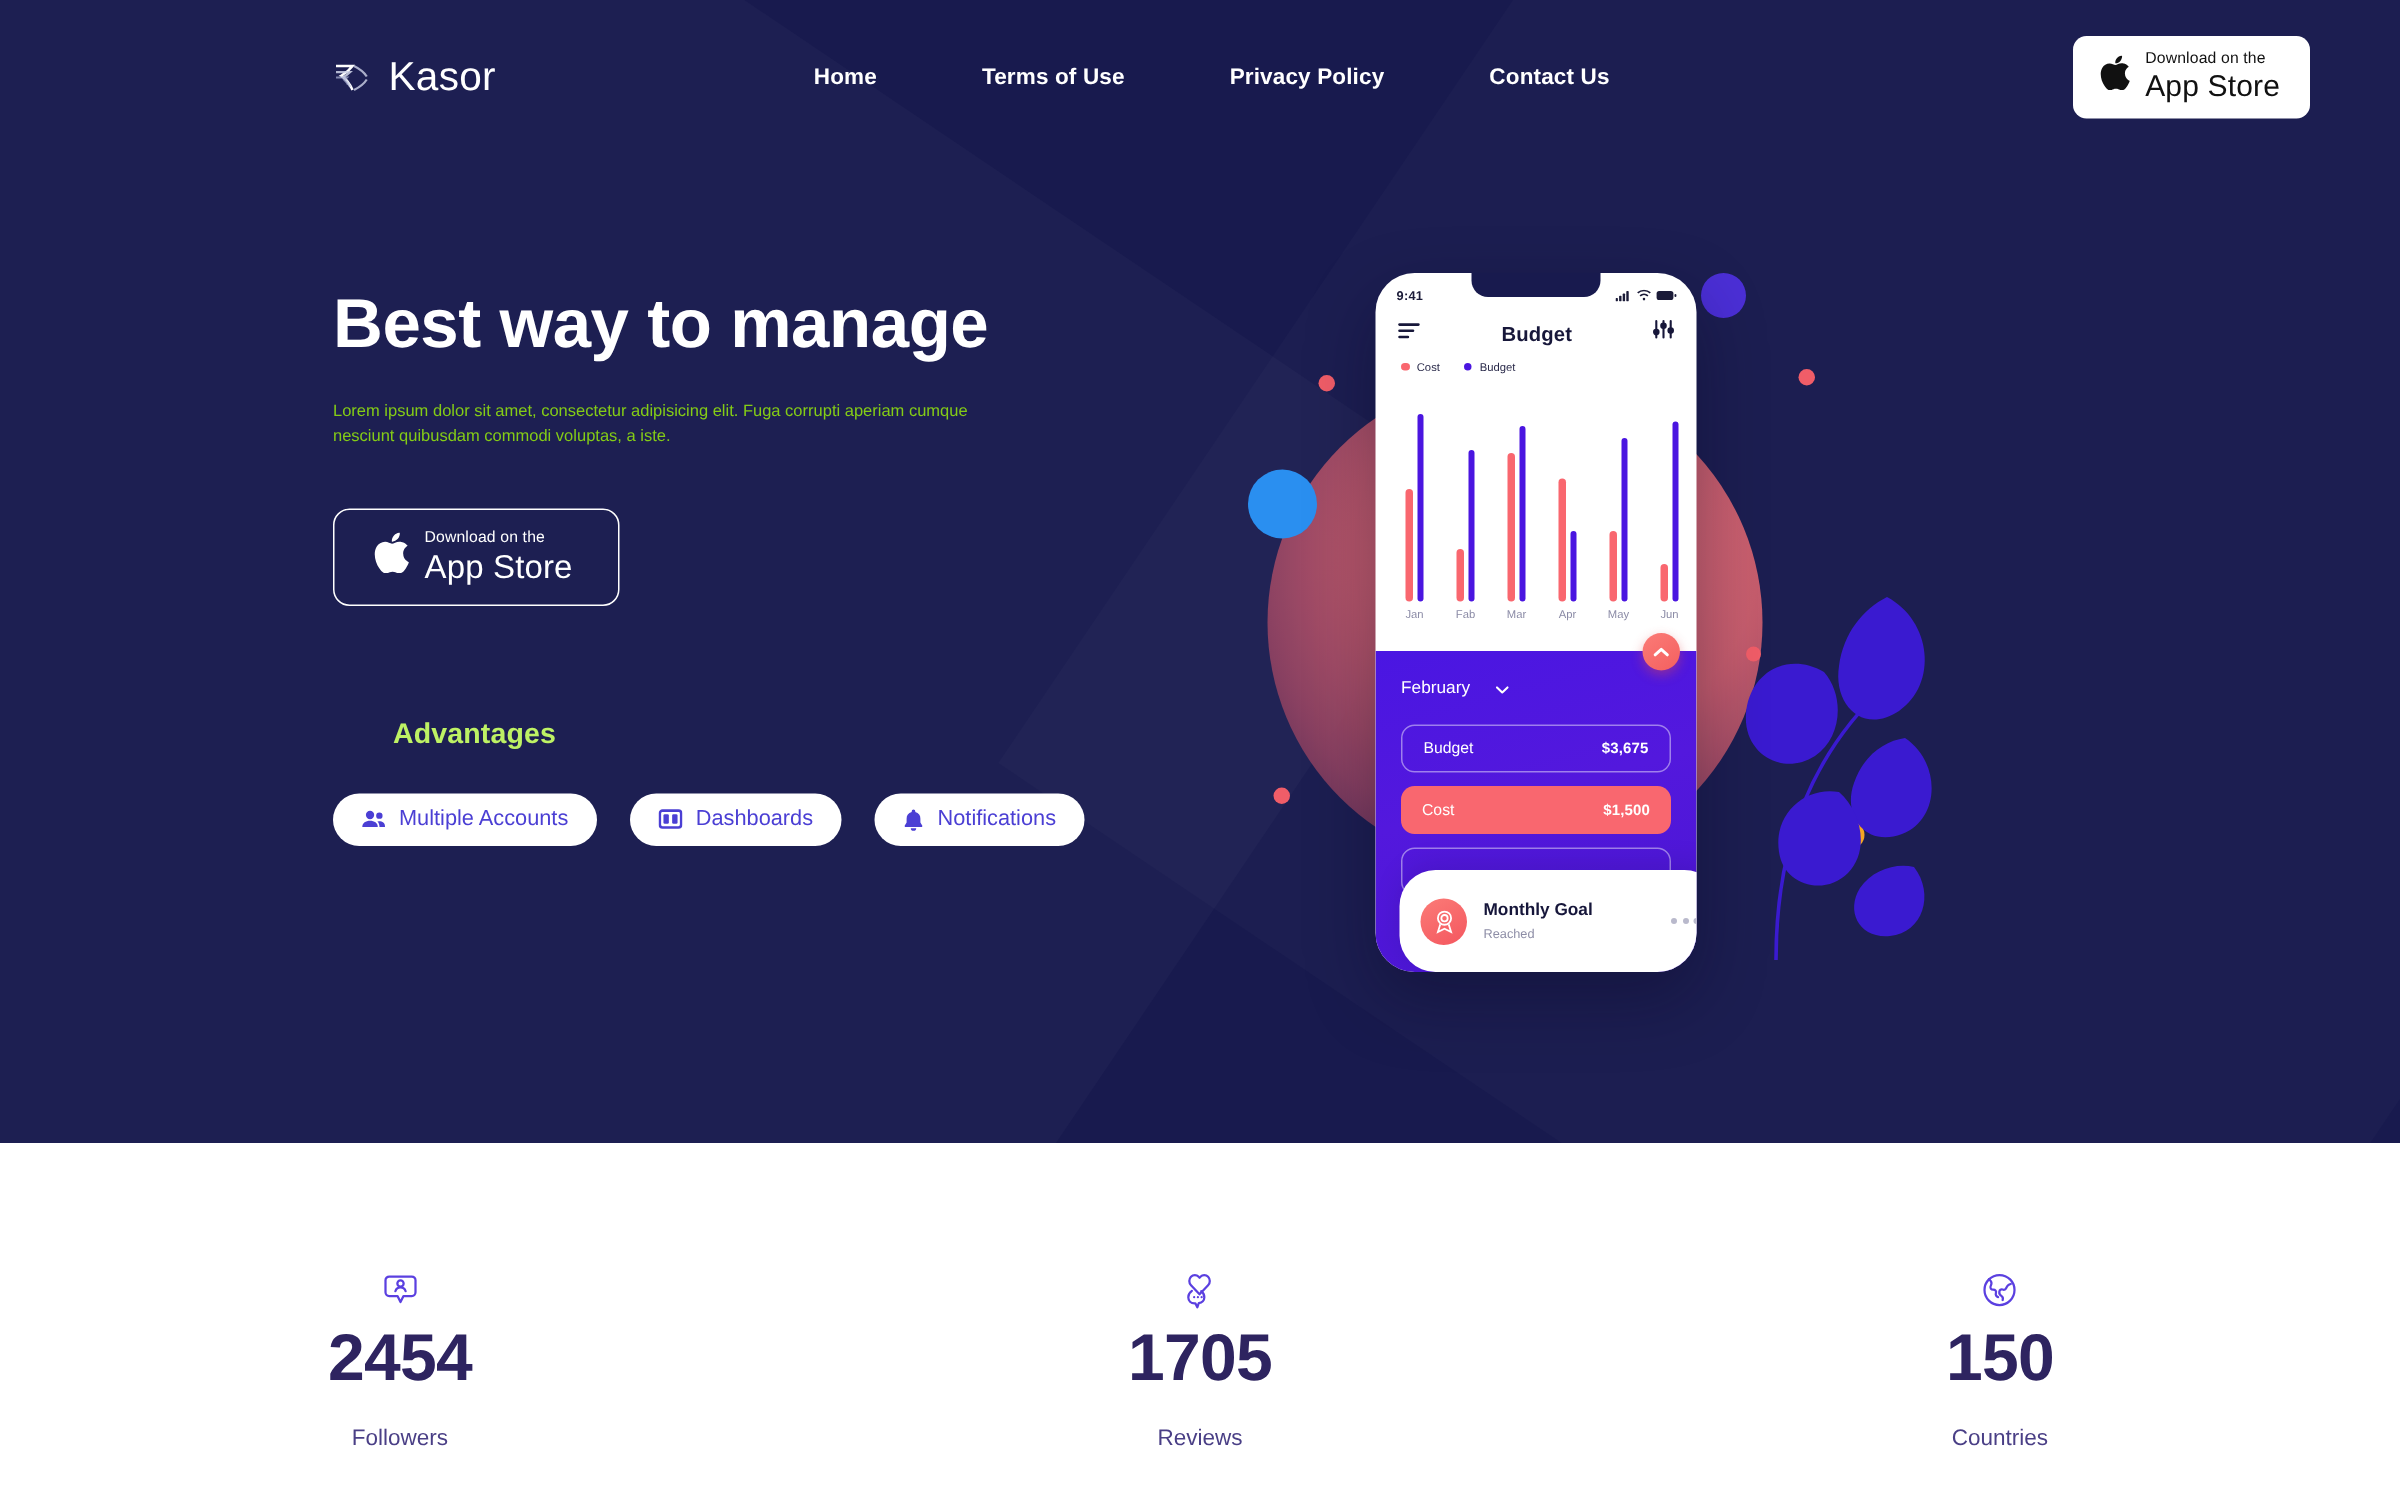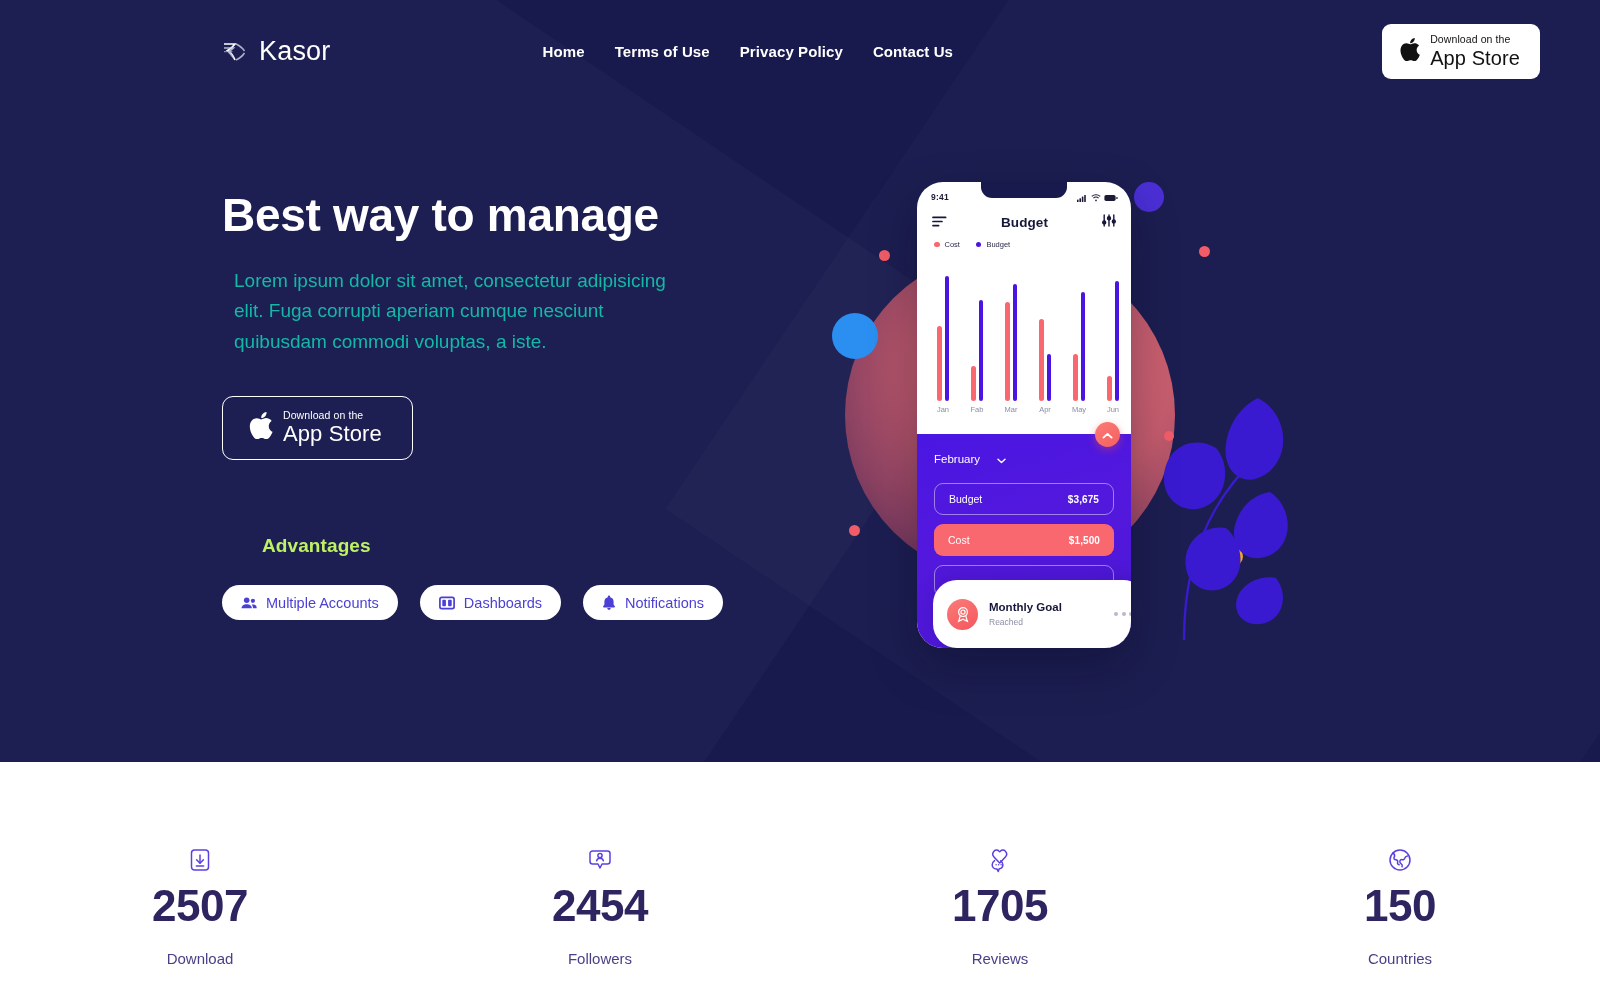--- a/index.html
+++ b/index.html
@@ -42,21 +42,21 @@
     width:1600px; height:103px;
     display:flex; align-items:center;
     padding:0 60px 0 222px;
     z-index:40;
   }
   .brand { display:flex; align-items:center; gap:11px; }
   .brand-mark { width:26px; height:26px; display:block; }
   .brand-name {
     color:#fff; font-size:27px; font-weight:500; letter-spacing:.2px;
   }
-  .nav { display:flex; gap:30px; margin-left:212px; }
+  .nav { display:flex; gap:70px; margin-left:212px; }
   .nav a {
     color:#ffffff; font-size:15px; font-weight:700;
     text-decoration:none; letter-spacing:.1px; white-space:nowrap;
   }
 
   .appstore-btn {
     display:inline-flex; align-items:center; gap:10px;
     border-radius:9px; padding:10px 20px 11px 18px;
     cursor:pointer; white-space:nowrap;
   }
@@ -77,22 +77,22 @@
   .appstore-btn.outline .as-main { font-size:22px; }
   .header-cta { margin-left:auto; }
 
   
   .hero-copy { position:absolute; left:222px; top:188px; width:560px; z-index:30; }
   .hero-title {
     color:#ffffff; font-size:46px; font-weight:700;
     line-height:1.21; letter-spacing:-0.3px;
   }
   .hero-sub {
-    color:#14b8a6; font-size:19px; line-height:1.62;
-    margin-top:22px; width:448px;margin-left:12px;
+    color:#84cc16; font-size:11px; line-height:1.62;
+    margin-top:22px; width:448px;
   }
   .hero-btn-wrap { margin-top:38px; }
 
   .adv-title {
     color:#bef264; font-size:19px; font-weight:700;
     margin-top:75px; letter-spacing:.1px;margin-left:40px;
   }
   .pills { display:flex; gap:22px; margin-top:28px; }
   .pill {
     background:#ffffff; border-radius:40px;
@@ -507,32 +507,20 @@
         <i></i>
           <i></i>
           <i></i>
       </span>
     </div>
   </div>
 </section>
 
 <section class="stats">
 
-  <div class="stat">
-    <span class="stat-icon">
-      <svg width="26" height="26" viewBox="0 0 26 26" fill="none" stroke="#5b40e0" stroke-width="1.5" stroke-linecap="round" stroke-linejoin="round">
-        <rect x="4.5" y="3" width="17" height="20" rx="3"></rect>
-        <line x1="13" y1="8" x2="13" y2="16"></line>
-        <polyline points="9.6,12.8 13,16.2 16.4,12.8"></polyline>
-        <line x1="9.4" y1="19" x2="16.6" y2="19"></line>
-      </svg>
-    </span>
-    <span class="stat-num">2507</span>
-    <span class="stat-label">Download</span>
-  </div>
 
   <div class="stat">
     <span class="stat-icon">
       <svg width="26" height="26" viewBox="0 0 26 26" fill="none" stroke="#5b40e0" stroke-width="1.5" stroke-linecap="round" stroke-linejoin="round">
         <path d="M5.5 4h15a2.5 2.5 0 0 1 2.5 2.5v8A2.5 2.5 0 0 1 20.5 17H15l-2 4-2-4H5.5A2.5 2.5 0 0 1 3 14.5v-8A2.5 2.5 0 0 1 5.5 4z"></path>
         <circle cx="13" cy="8.6" r="2.1"></circle>
         <path d="M9.6 13.8c.5-1.7 1.8-2.5 3.4-2.5s2.9.8 3.4 2.5"></path>
       </svg>
     </span>
     <span class="stat-num">2454</span>

